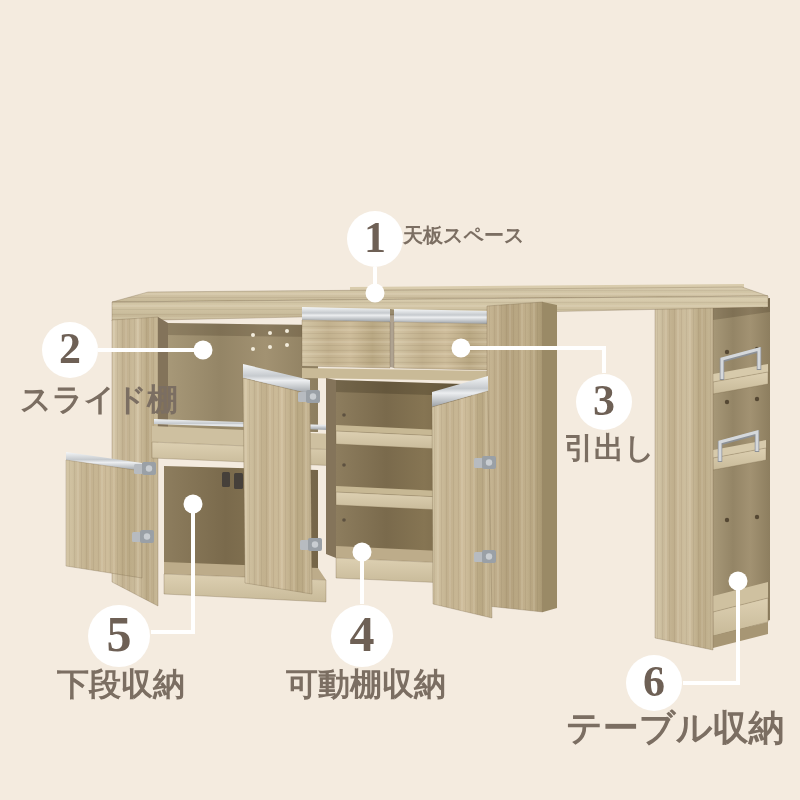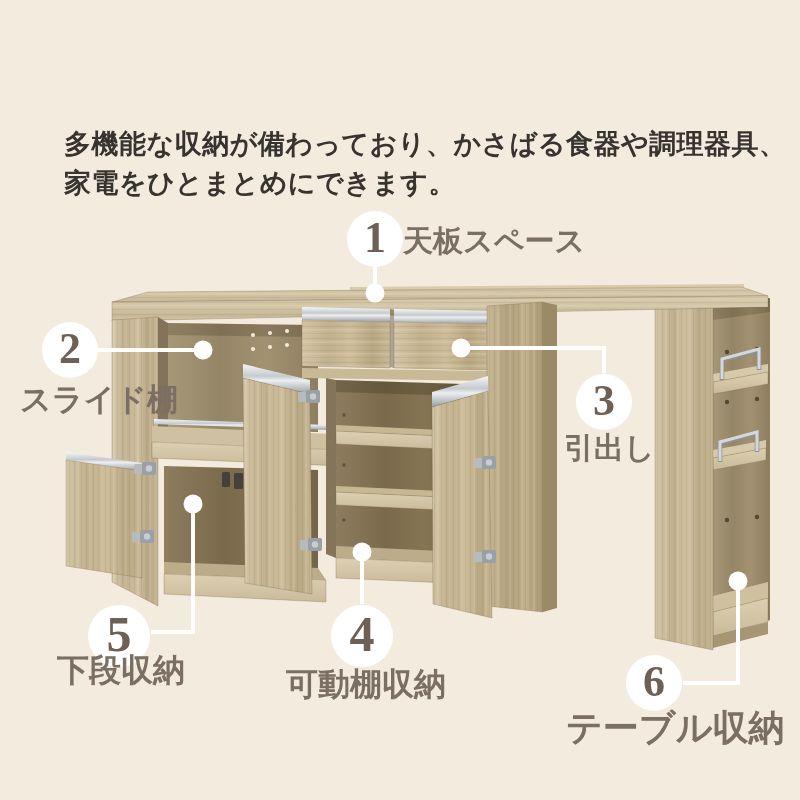--- a/index.html
+++ b/index.html
@@ -54,34 +54,33 @@
   .b5 { left: 88px;  top: 605px; }
   .b6 { left: 626px; top: 655px; }
   .callout-label {
     position: absolute;
     color: #7b6e62;
     font-weight: bold;
     white-space: nowrap;
     z-index: 3;
     line-height: 1.1;
   }
-  .lb1 { left: 403px; top: 224px; font-size: 30px; }
+  .lb1 { left: 403px; top: 224px; font-size: 20px; }
   .lb2 { left: 20px;  top: 383px; font-size: 31px; }
   .lb3 { left: 564px; top: 431px; font-size: 30px; }
   .lb4 { left: 286px; top: 667px; font-size: 32px; text-align: right; }
-  .lb5 { left: 57px;  top: 653px; font-size: 32px; text-align: right; }
+  .lb5 { left: 57px;  top: 667px; font-size: 32px; text-align: right; }
   .lb6 { left: 566px; top: 709px; font-size: 36px; }
 </style>
 </head>
 <body>
 
 <div class="canvas">
 
 
-  <p class="desc"><span>多機能な収納が備わっており、かさばる食器や調理器具、</span><br><span>家電をひとまとめにできます。</span></p>
 
   <svg class="illustration" width="800" height="800" viewBox="0 0 800 800" role="img" aria-label="キッチンカウンターの機能イラスト（天板スペース・スライド棚・引出し・可動棚収納・下段収納・テーブル収納）">
     <defs>
       <linearGradient id="gTop" x1="0" y1="0" x2="0" y2="1">
         <stop offset="0" stop-color="#d9cdb0"></stop>
           <stop offset="1" stop-color="#c6b897"></stop>
       </linearGradient>
       <linearGradient id="gEdge" x1="0" y1="0" x2="0" y2="1">
         <stop offset="0" stop-color="#dbcfb1"></stop>
           <stop offset="1" stop-color="#c3b593"></stop>

